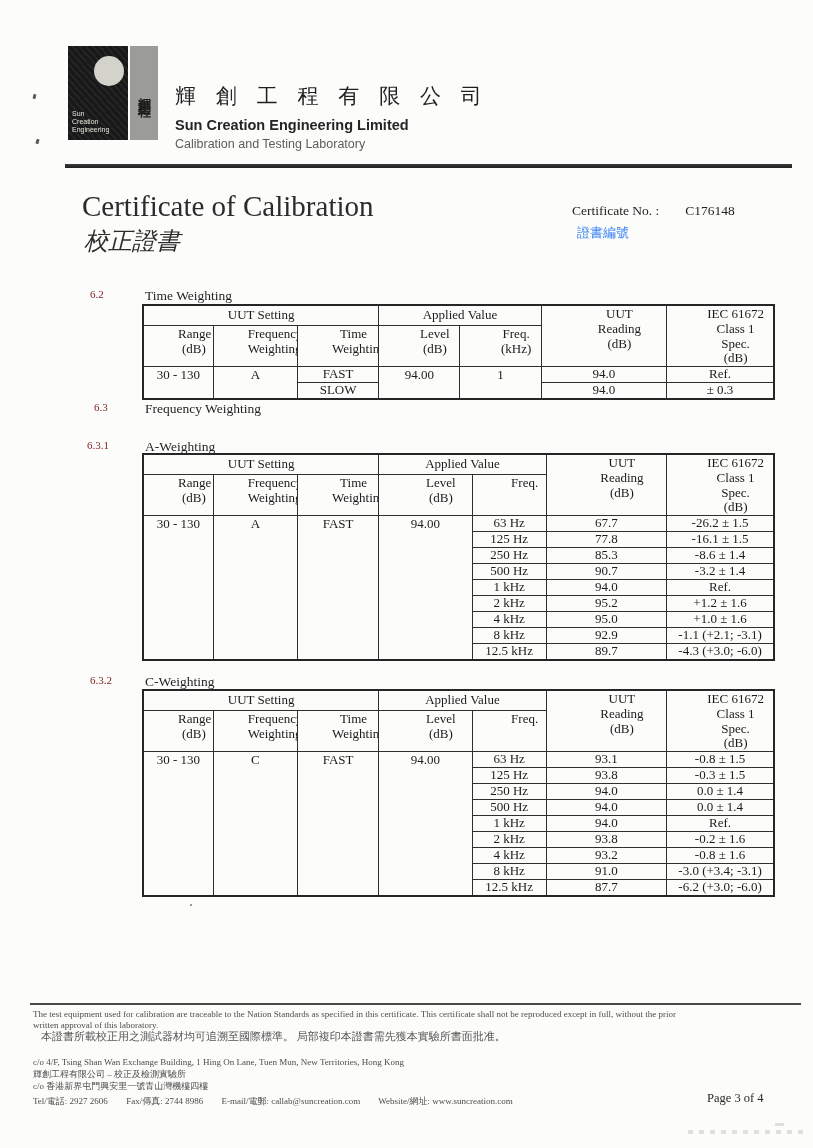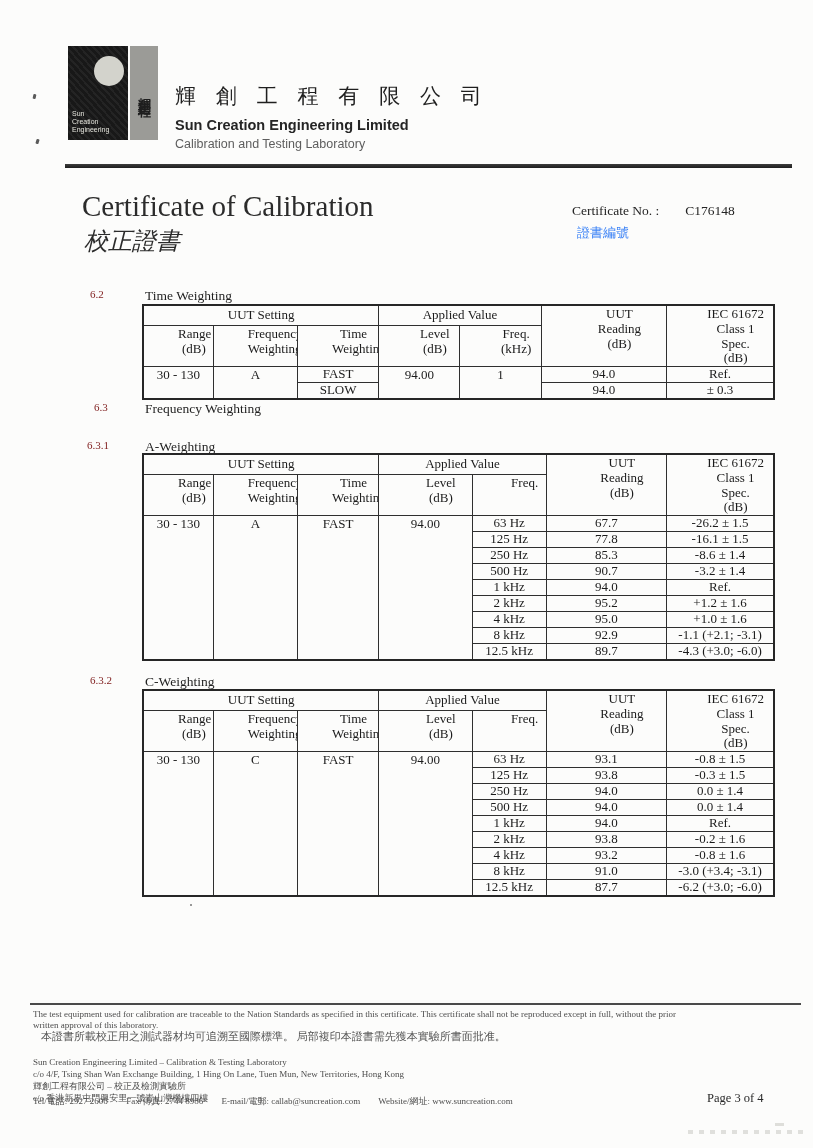--- a/index.html
+++ b/index.html
@@ -332,21 +332,20 @@
           <td>-6.2 (+3.0; -6.0)</td>
         </tr>
       </tbody>
   </table>
 
   <div class="abs foot-rule"></div>
   <div class="abs small disclaimer-en">The test equipment used for calibration are traceable to the Nation Standards as specified in this certificate.  This certificate shall not be reproduced except in full, without the prior
 written approval of this laboratory.</div>
   <div class="abs small disclaimer-zh">本證書所載校正用之測試器材均可追溯至國際標準。 局部複印本證書需先獲本實驗所書面批准。</div>
   <div class="abs small addr">
-    <div>Sun Creation Engineering Limited – Calibration &amp; Testing Laboratory</div>
     <div>c/o 4/F, Tsing Shan Wan Exchange Building, 1 Hing On Lane, Tuen Mun, New Territories, Hong Kong</div>
     <div>輝創工程有限公司 – 校正及檢測實驗所</div>
     <div>c/o 香港新界屯門興安里一號青山灣機樓四樓</div>
   </div>
   <div class="abs small contact">
     <span>Tel/電話: 2927 2606</span>
     <span>Fax/傳真: 2744 8986</span>
     <span>E-mail/電郵: callab@suncreation.com</span>
     <span>Website/網址: www.suncreation.com</span>
   </div>

